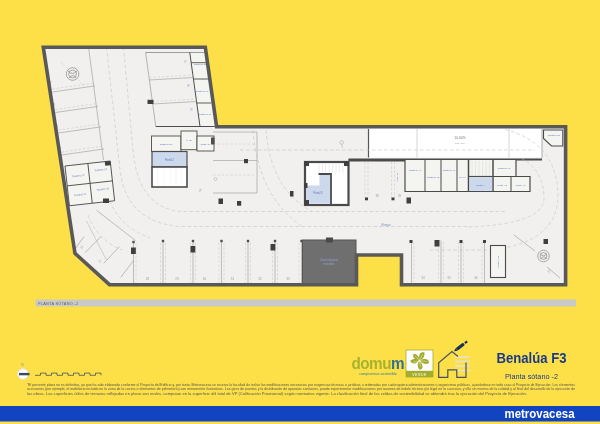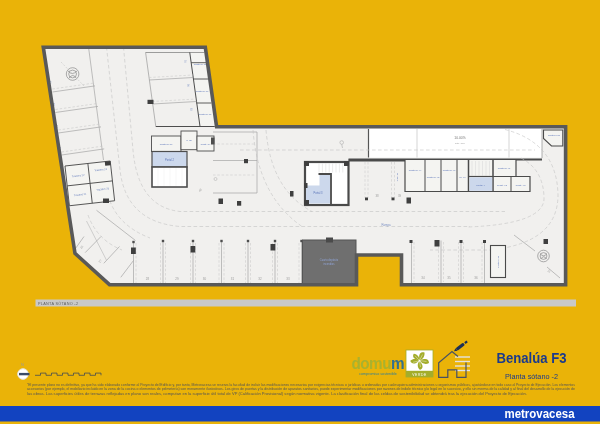--- a/index.html
+++ b/index.html
@@ -1,16 +1,16 @@
 <!DOCTYPE html>
 <html><head>
 <meta charset="utf-8">
 <style>
 html,body{margin:0;padding:0;background:#fff;}
-#page{position:relative;width:600px;height:424px;background:#eab308;overflow:hidden;
+#page{position:relative;width:600px;height:424px;background:#fde047;overflow:hidden;
 font-family:"Liberation Sans", sans-serif;}
 svg{display:block;}
 </style>
 </head>
 <body>
 <div id="page">
 <svg width="600" height="424" viewBox="0 0 600 424" xmlns="http://www.w3.org/2000/svg">
 
 <path d="M43.3,47.3 L205.3,47.3 L216.6,126.7 L565.6,126.7 L565.6,284.7 L401.5,284.7 L401.5,255 L356.5,255 L356.5,284.7 L109.5,284.7 L75,253.4 Z" fill="#f1f0ee"></path>
 

